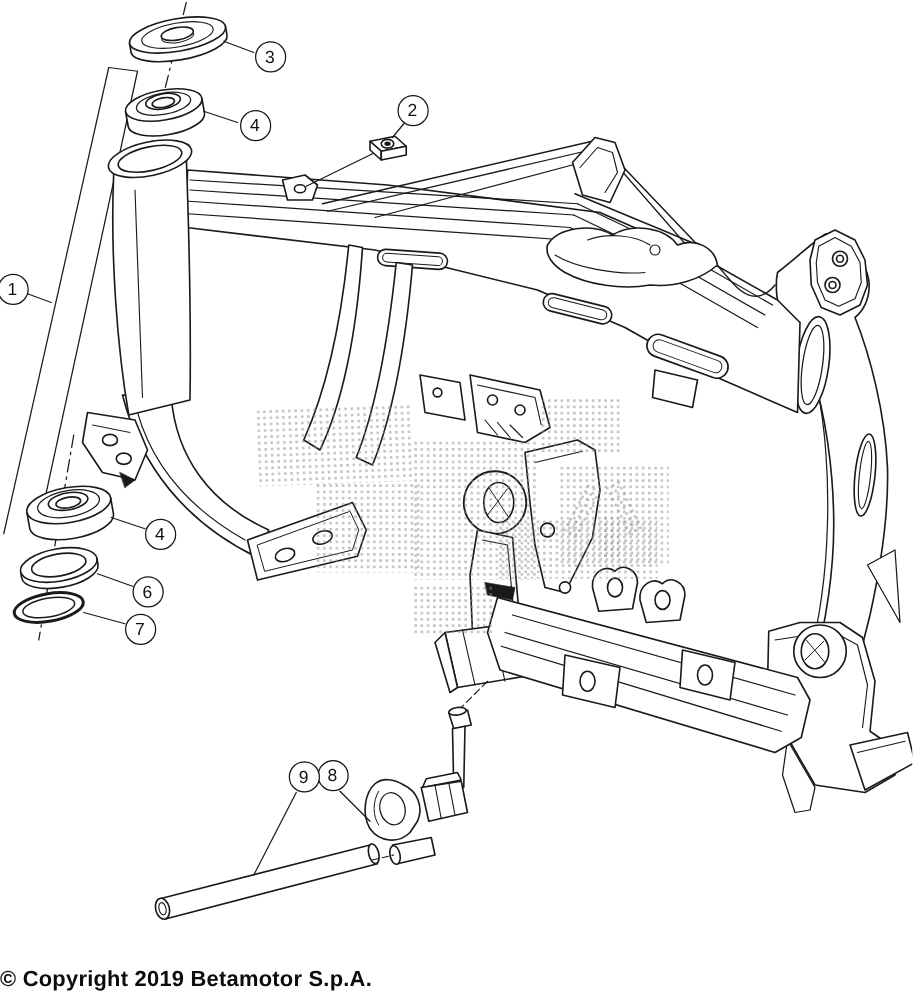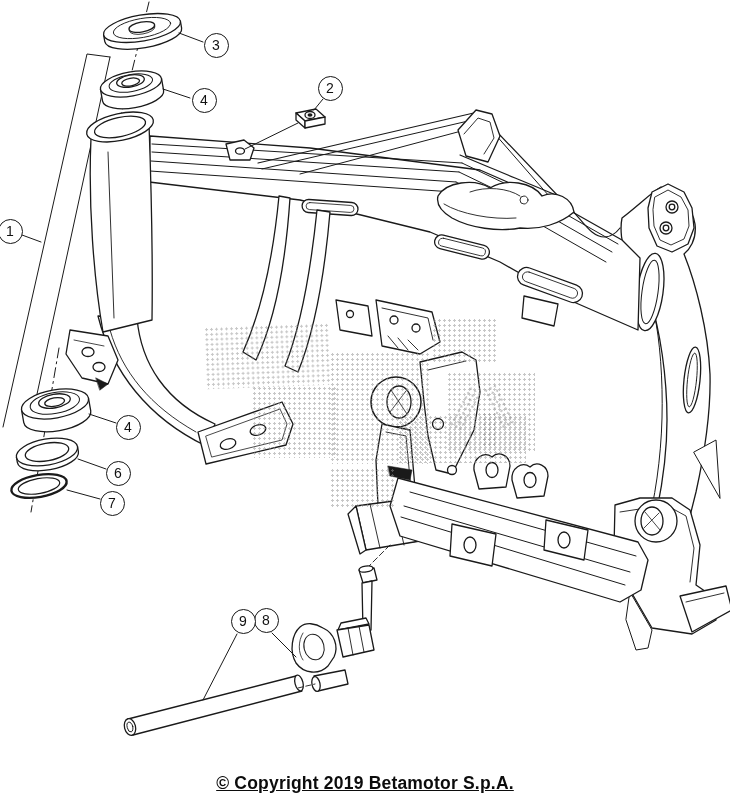--- a/index.html
+++ b/index.html
@@ -4,22 +4,22 @@
 <style>
   html,body{margin:0;padding:0;background:#ffffff;}
   #stage{position:relative;width:730px;height:800px;background:#ffffff;overflow:hidden;
          font-family:"Liberation Sans",sans-serif;}
   #stage svg{position:absolute;left:0;top:0;}
   .callout{position:absolute;width:25px;height:25px;border:1.5px solid #161616;border-radius:50%;
            background:#fff;display:flex;align-items:center;justify-content:center;
            font:400 14px/1 "Liberation Sans",sans-serif;color:#111;box-sizing:border-box;z-index:30;}
   .dots{position:absolute;background-image:radial-gradient(#8f8f8f 1px, rgba(0,0,0,0) 1.15px);
         background-size:5px 5px;opacity:.5;pointer-events:none;z-index:20;}
-  .copyright{position:absolute;left:0;right:0;top:773px;text-align:center;
-             font:bold 17.5px "Liberation Sans",sans-serif;color:#0c0c0c;letter-spacing:.2px;z-index:40;text-decoration:underline;}
+  .copyright{position:absolute;left:0;right:0;top:773px;
+             font:bold 17.5px "Liberation Sans",sans-serif;color:#0c0c0c;letter-spacing:.2px;z-index:40;}
 </style>
 </head>
 <body>
 
 <div id="stage">
 
 <svg width="730" height="800" viewBox="0 0 730 800">
  <g stroke="#1a1a1a" stroke-width="1.3" fill="none" stroke-linejoin="round" stroke-linecap="round">
 
   <g stroke-width="1">

